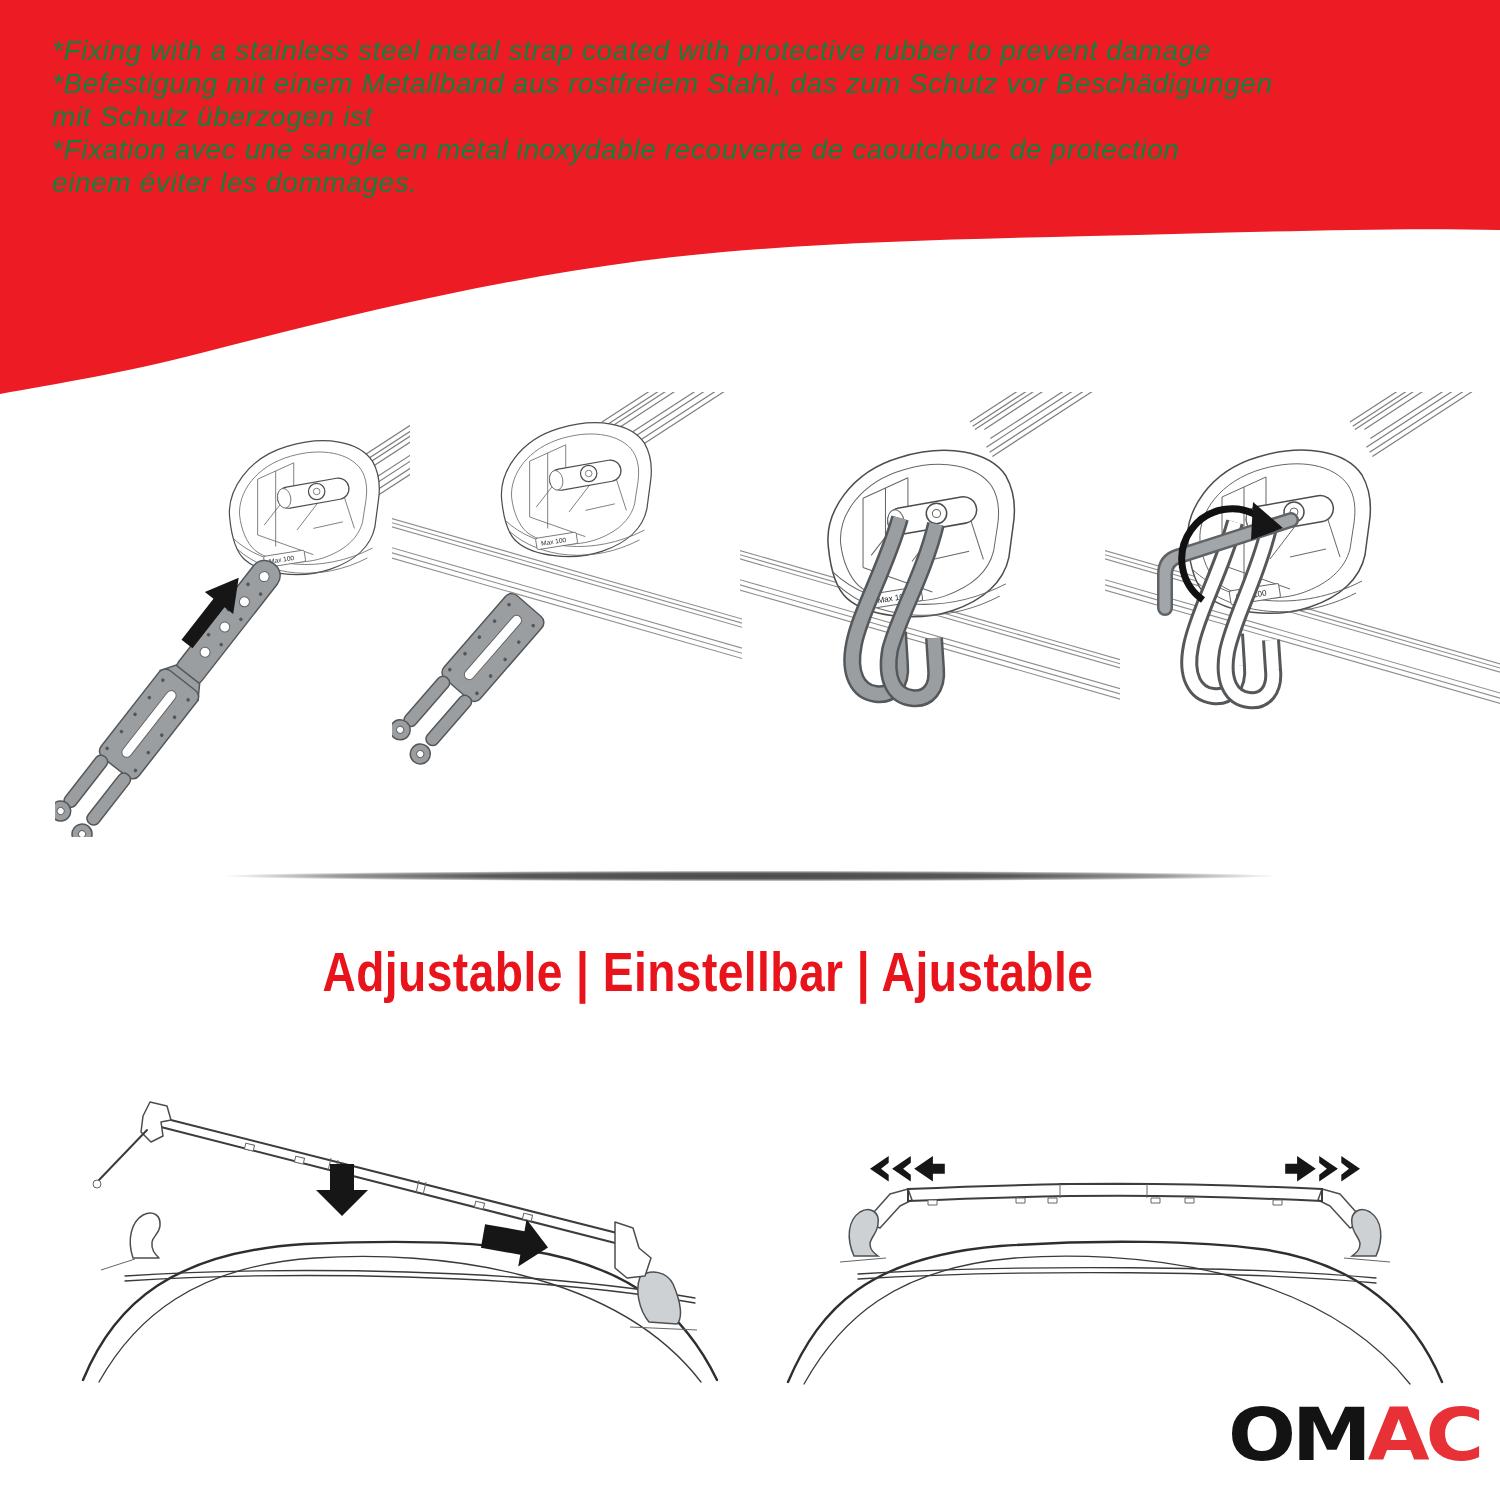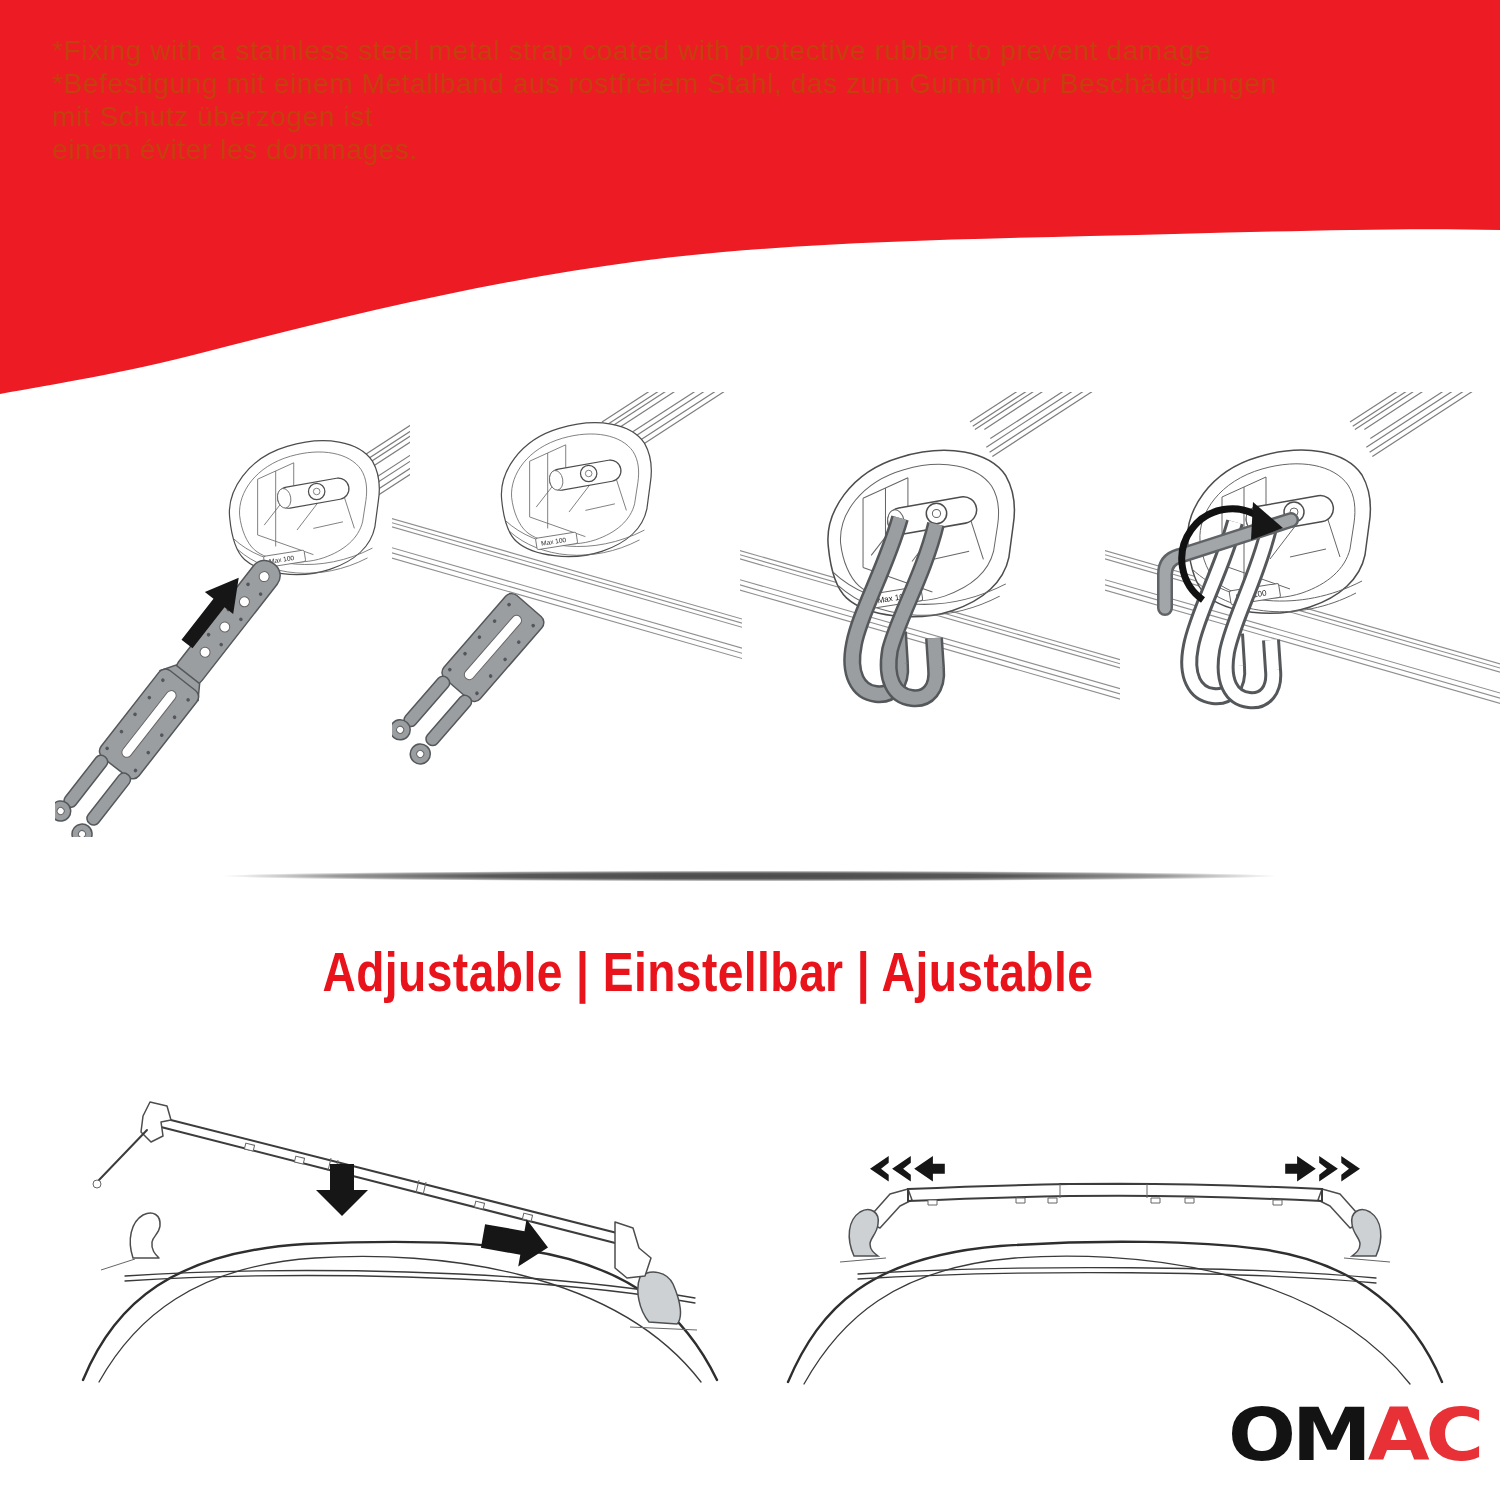--- a/index.html
+++ b/index.html
@@ -1,21 +1,21 @@
 <!DOCTYPE html>
 <html><head>
 <meta charset="utf-8">
 <style>
   html,body{margin:0;padding:0;background:#fff;}
   #page{position:relative;width:1500px;height:1500px;background:#fff;overflow:hidden;
         font-family:"Liberation Sans",sans-serif;}
   
   .banner-svg{position:absolute;left:0;top:0;display:block;}
-  .banner-text{position:absolute;left:52px;top:34px;color:#c2410c;font-size:28px;
-               line-height:33px;letter-spacing:0.6px;white-space:nowrap;font-weight:400;}
+  .banner-text{position:absolute;left:52px;top:34px;color:#15803d;font-size:28px;
+               line-height:33px;letter-spacing:0.6px;white-space:nowrap;font-weight:400;font-style:italic;}
   
   .heading-wrap{position:absolute;left:0;top:940px;width:1416px;display:flex;justify-content:center;}
   .heading{color:#e8131b;font-weight:bold;font-size:55px;letter-spacing:0.5px;white-space:nowrap;
            transform:scaleX(0.84);transform-origin:center;margin:0;}
   
   .divider{position:absolute;left:55px;top:869px;width:1390px;height:14px;
            background:radial-gradient(ellipse closest-side,#4a4a4a 0%,#585858 38%,#9a9a9a 60%,rgba(255,255,255,0) 76%);}
   
   .panel{position:absolute;}
   .ln  {fill:none;stroke:#4d4d4d;stroke-width:1.5;stroke-linejoin:round;stroke-linecap:round;}
@@ -143,22 +143,23 @@
           <polygon class="blk" points="0,15 22,0 22,9 36,9 36,21 22,21 22,30"></polygon>
         </g>
     </defs>
   </svg>
 
   <svg class="banner-svg" width="1500" height="420" viewBox="0 0 1500 420">
     <path d="M0,0 H1500 V230 C1380,227 1240,233 1090,236 C930,240 780,243 640,261 C480,282 330,320 205,352 C120,374 55,384 0,394 Z" fill="#ed1b23"></path>
   </svg>
   <div class="banner-text">
     <div>*Fixing with a stainless steel metal strap coated with protective rubber to prevent damage</div>
-    <div>*Befestigung mit einem Metallband aus rostfreiem Stahl, das zum Gummi vor Beschädigungen</div>
+    <div>*Befestigung mit einem Metallband aus rostfreiem Stahl, das zum Schutz vor Beschädigungen</div>
     <div>mit Schutz überzogen ist</div>
+    <div>*Fixation avec une sangle en métal inoxydable recouverte de caoutchouc de protection</div>
     <div>einem éviter les dommages.</div>
   </div>
 
   <svg class="panel" style="left:55px;top:392px" width="355" height="445" viewBox="0 0 355 445">
     <use href="#bar" transform="translate(225,118) rotate(-33)"></use>
     <use href="#clamp" transform="translate(160,38) scale(0.82)"></use>
     <use href="#strap-full" transform="translate(219,172) rotate(38)"></use>
     <g transform="translate(132,252) rotate(38)">
       <polygon class="blk" points="-7,0 -7,-52 -18,-52 0,-84 18,-52 7,-52 7,0"></polygon>
     </g>

